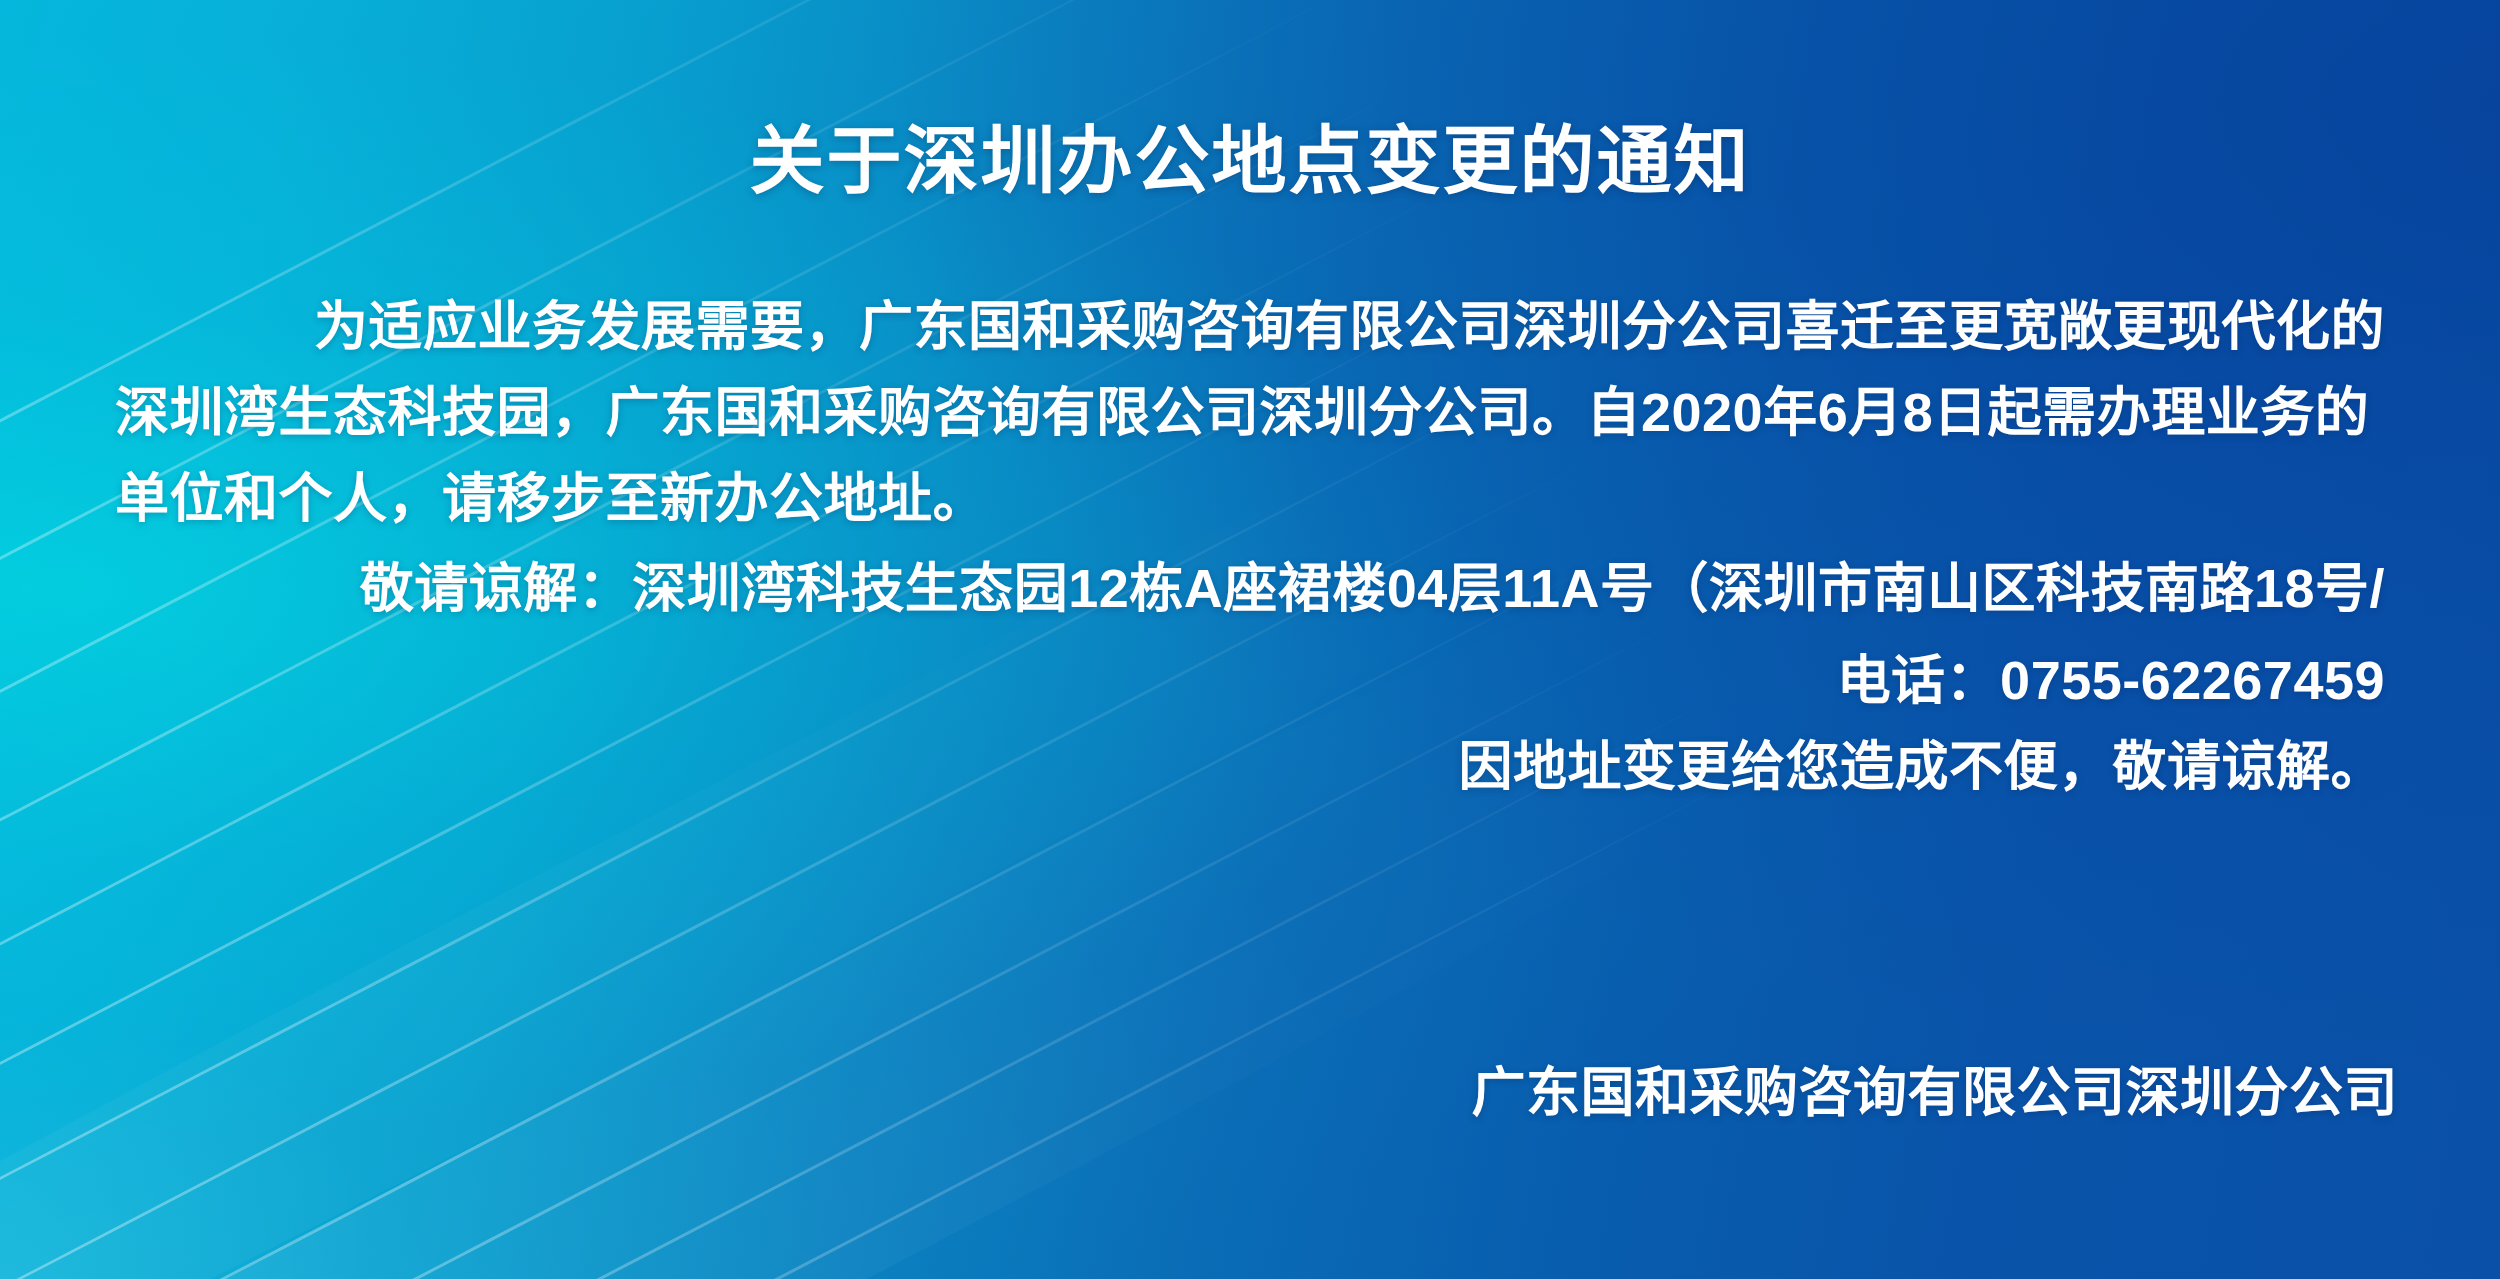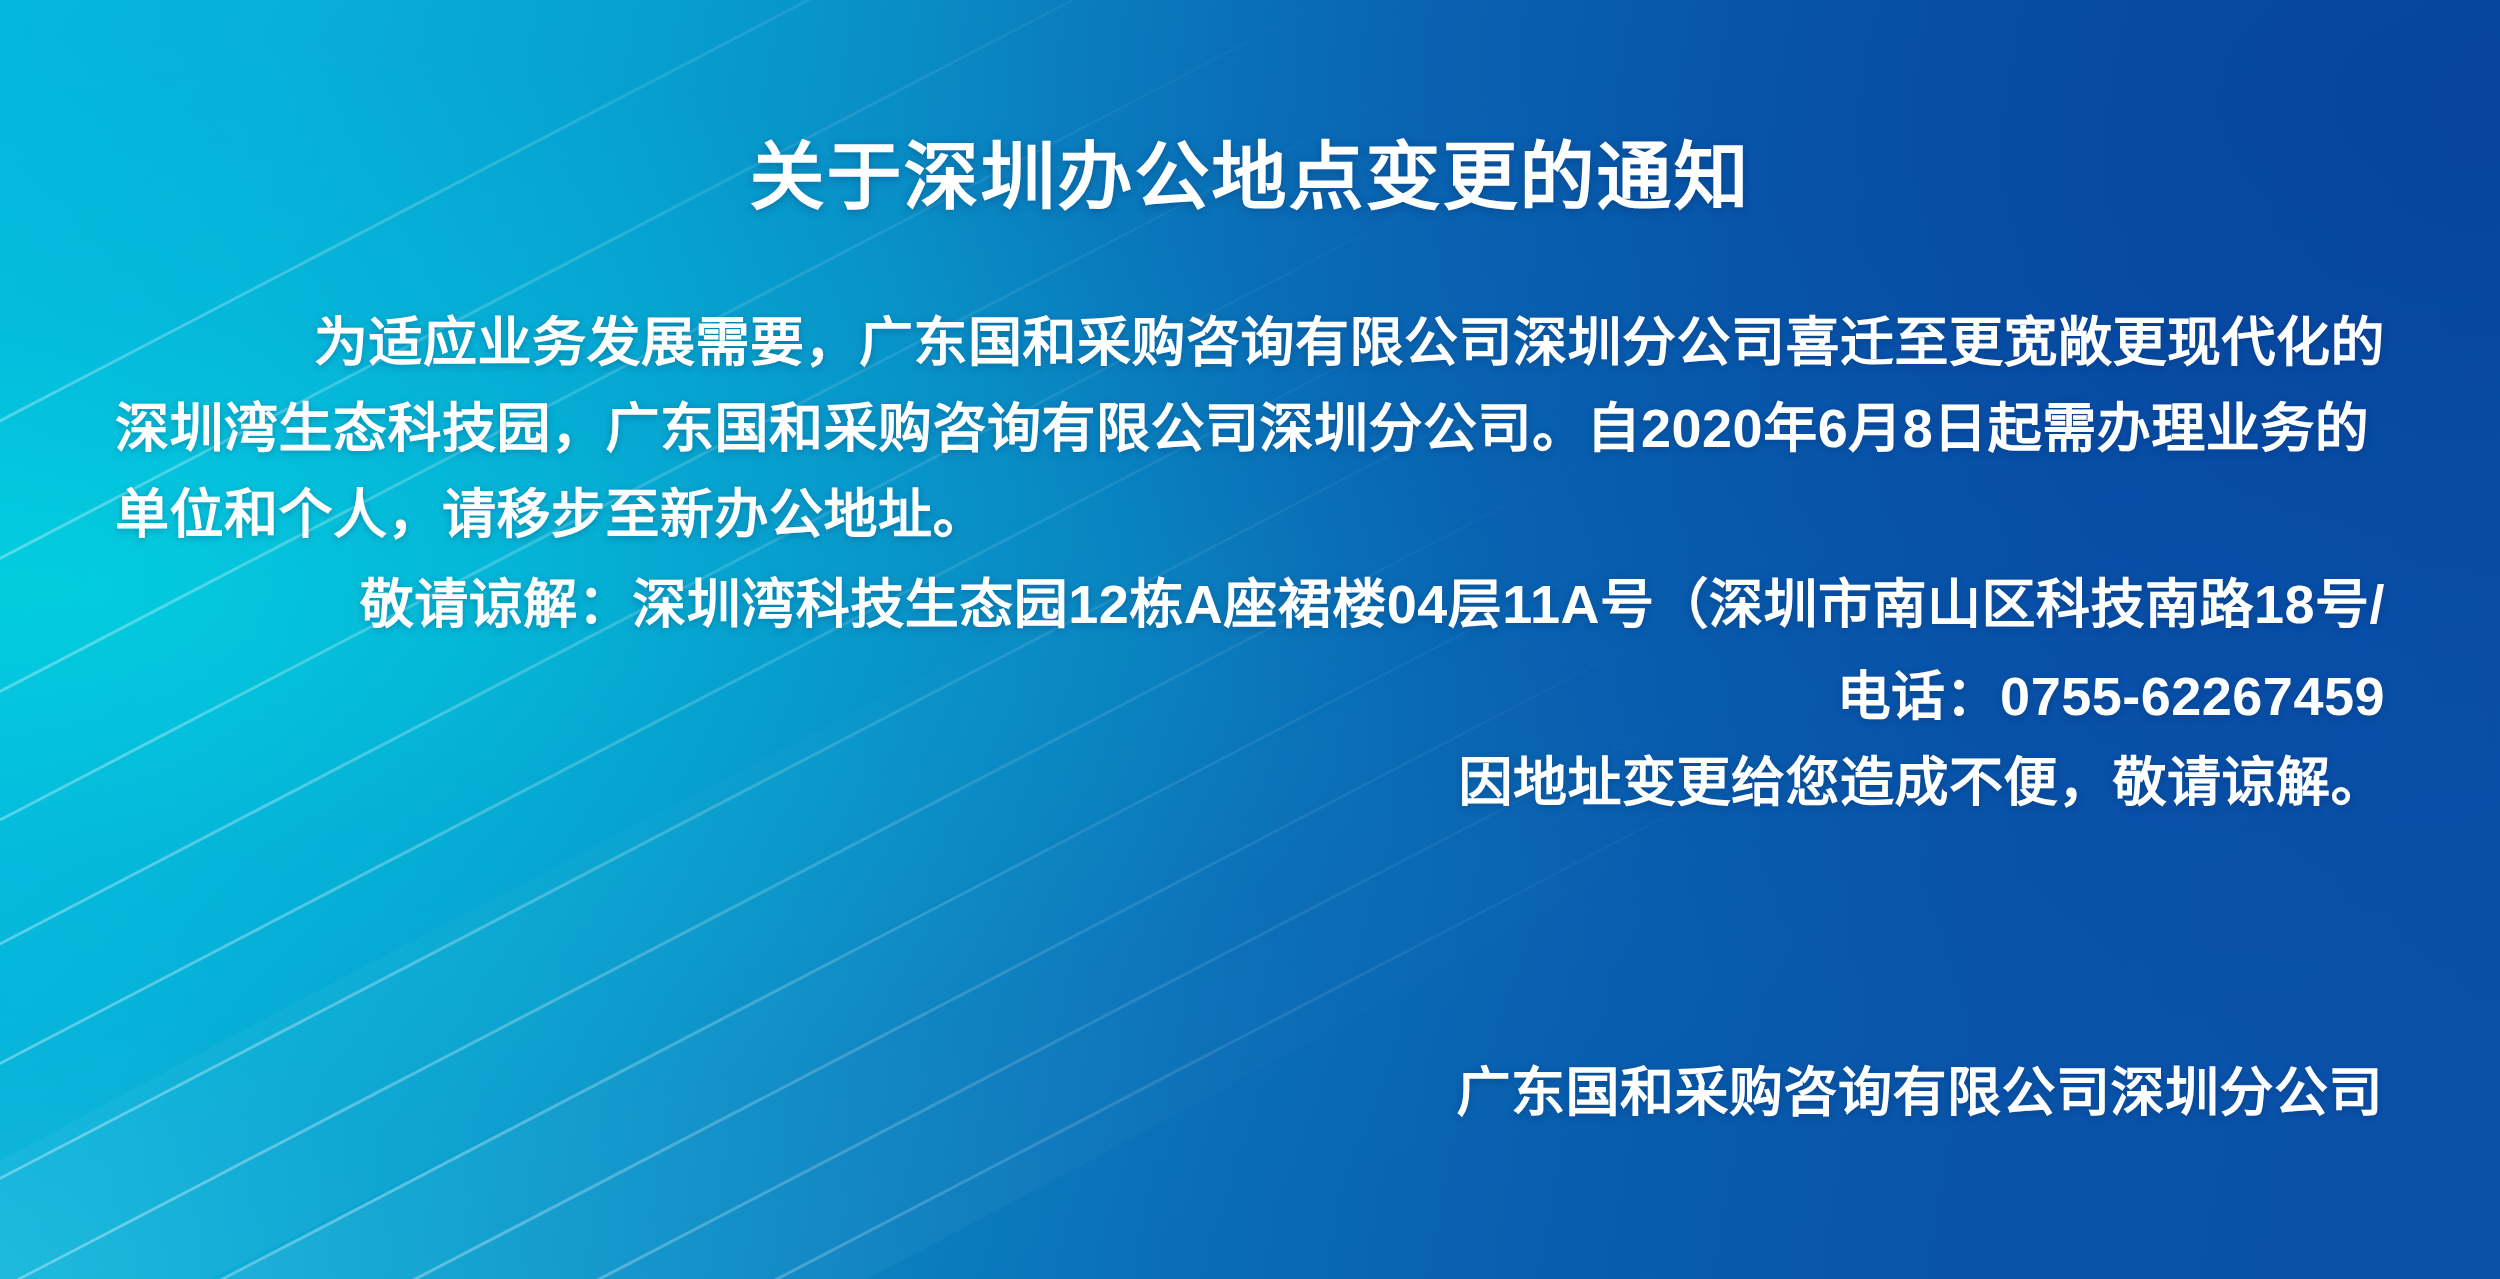--- a/index.html
+++ b/index.html
@@ -117,21 +117,21 @@
     pointer-events: none;
   }
 
   
   .content {
     position: relative;
     z-index: 5;
     width: 100%;
     height: 100%;
     box-sizing: border-box;
-    padding: 16px 115px;
+    padding: 0 115px;
   }
 
   .doc-title {
     margin: 0;
     padding-top: 118px;
     text-align: center;
     font-size: 75px;
     font-weight: 700;
     letter-spacing: 2px;
     line-height: 1.16;
@@ -151,21 +151,21 @@
     text-shadow: 0 2px 7px rgba(0, 30, 75, 0.26);
   }
 
   .para-line.indent { text-indent: 96px; text-align: right; }
 
   .addr-block { margin-top: 4px; }
   .contact-block { margin-top: 6px; }
 
   .signature {
     position: absolute;
-    right: 117px;
+    right: 102px;
     bottom: 145px;
     text-align: right;
     z-index: 6;
   }
   .sign-org {
     font-size: 54px;
     font-weight: 700;
     line-height: 84px;
     letter-spacing: 0.5px;
     white-space: nowrap;

